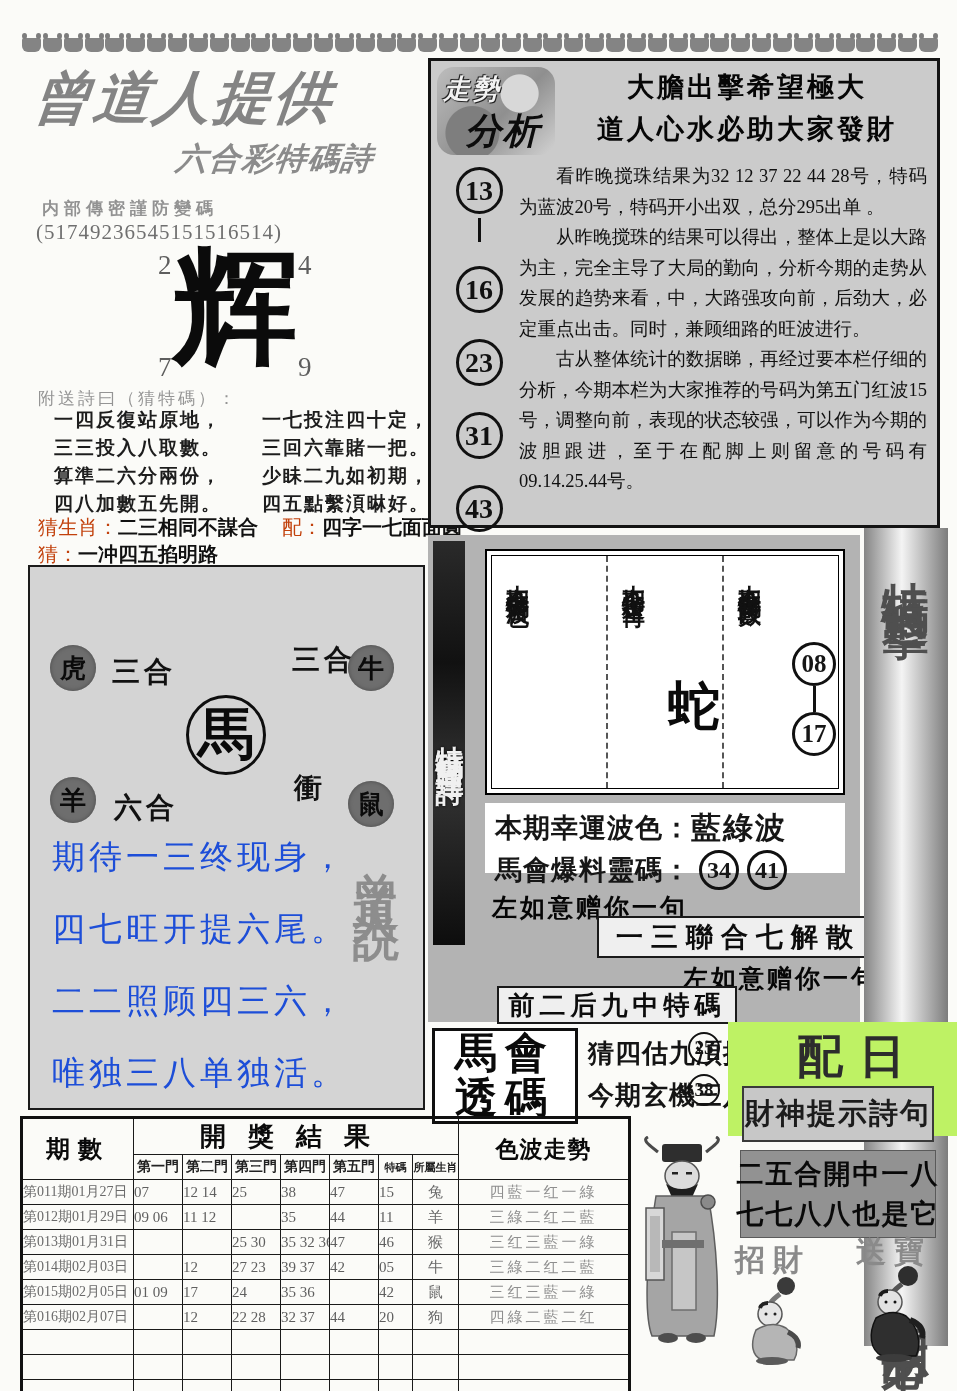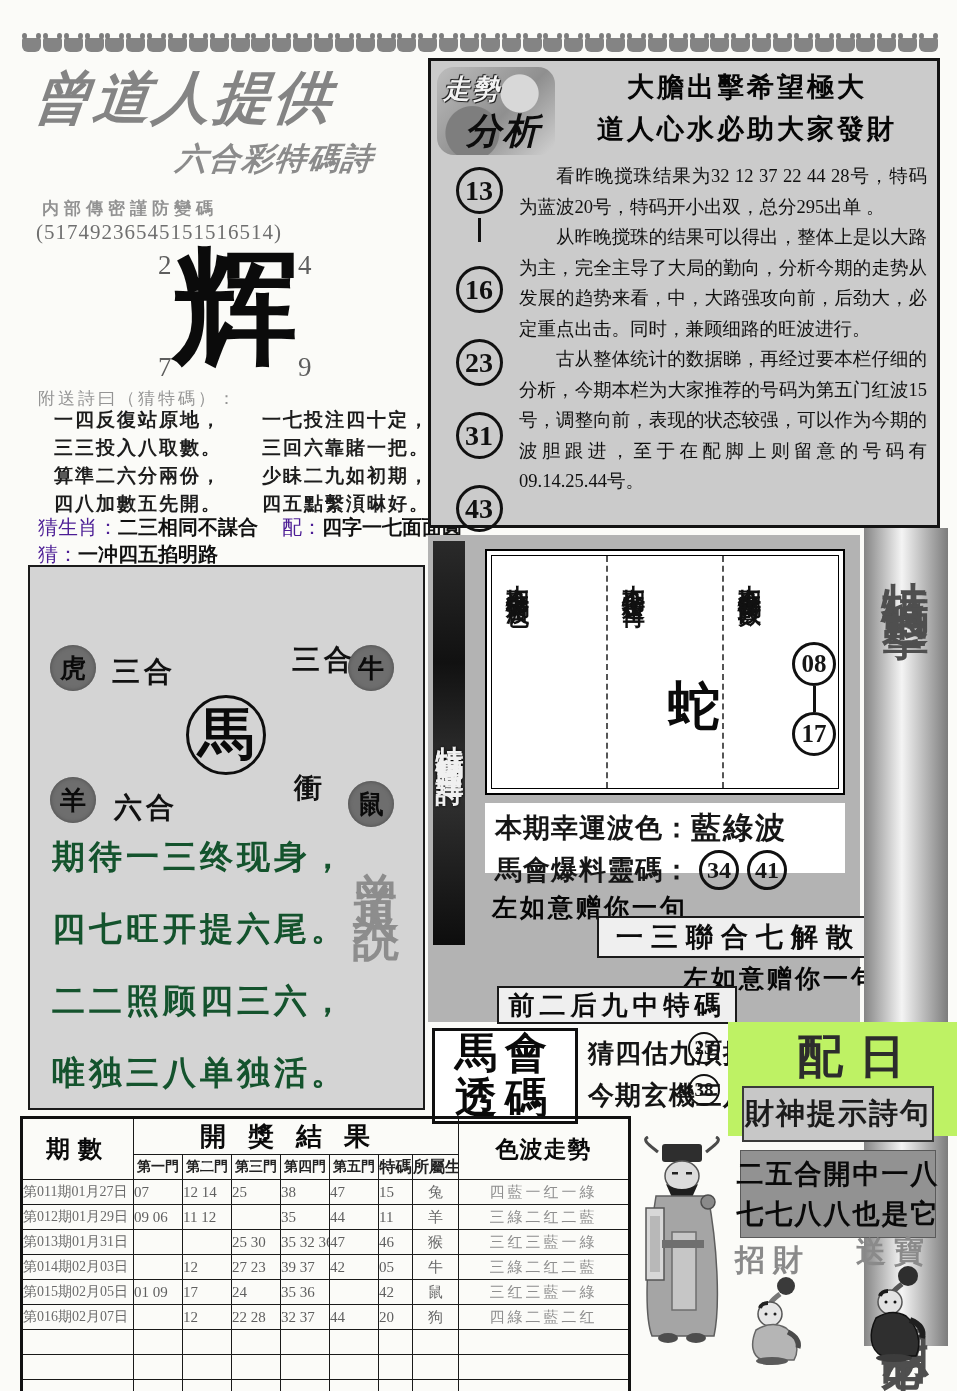--- a/index.html
+++ b/index.html
@@ -19,21 +19,21 @@
   .mast-sub{left:176px;top:138px;font-family:"Liberation Sans","DejaVu Sans",sans-serif;
     font-size:31px;font-weight:bold;font-style:italic;color:#8b8b8b;letter-spacing:2px;transform:skewX(-6deg);}
   .secret-label{left:42px;top:197px;font-size:17px;color:#929292;letter-spacing:5px;font-weight:bold;}
   .secret-code{left:36px;top:220px;font-size:21px;color:#6f6f6f;letter-spacing:1px;}
   .hui-num{font-size:27px;color:#5e5e5e;}
   .hui-char{left:148px;top:248px;width:176px;text-align:center;font-size:126px;font-weight:bold;color:#0b0b0b;line-height:120px;}
   .poem-intro{left:38px;top:387px;font-size:17px;color:#949494;letter-spacing:3px;}
   .mast-poem{font-size:19px;font-weight:600;color:#1d1d1d;line-height:28px;letter-spacing:2px;}
   .mast-poem div{white-space:nowrap;}
   .hint-line{font-size:20px;white-space:nowrap;}
-  .hint-label{color:#4c1d95;}
+  .hint-label{color:#c2410c;}
   .hint-value{color:#111;font-weight:bold;}
 
   
   .analysis-box{left:428px;top:58px;width:512px;height:470px;background:#cbcbcb;border:3px solid #141414;box-sizing:border-box;}
   .analysis-logo{position:absolute;left:6px;top:6px;width:118px;height:88px;
      background:radial-gradient(circle at 70% 30%,#d8d8d8 0 18%,transparent 19%),
                 radial-gradient(circle at 30% 75%,#7e7e7e 0 25%,transparent 26%),
                 linear-gradient(135deg,#bdbdbd,#8f8f8f 55%,#d2d2d2);border-radius:17px;}
   .logo-l1{position:absolute;left:6px;top:4px;font-size:27px;font-weight:bold;font-style:italic;color:#f2f2f2;
      text-shadow:0 0 2px #222,1px 1px 0 #222,-1px -1px 0 #222;letter-spacing:2px;}
@@ -48,21 +48,21 @@
   .para-col{flex:1;font-size:18.5px;line-height:30.5px;color:#101010;text-align:justify;}
   .para-col p{margin:0;text-indent:2em;}
 
   
   .zodiac-box{left:28px;top:565px;width:397px;height:545px;background:#d4d4d4;border:2px solid #1b1b1b;box-sizing:border-box;}
   .animal-circle{position:absolute;width:46px;height:46px;border-radius:50%;background:#6e6e6e;color:#0b0b0b;
      display:flex;align-items:center;justify-content:center;font-size:26px;font-weight:bold;box-shadow:inset 0 0 4px #4a4a4a;}
   .relation-label{position:absolute;font-size:28px;font-weight:bold;color:#111;letter-spacing:4px;}
   .center-circle{position:absolute;left:156px;top:128px;width:80px;height:80px;border:3px solid #0e0e0e;border-radius:50%;
      display:flex;align-items:center;justify-content:center;font-size:56px;font-weight:bold;color:#0a0a0a;box-sizing:border-box;}
-  .zodiac-poem{position:absolute;left:22px;top:268px;font-size:33px;font-weight:bold;letter-spacing:4px;color:#14532d;}
+  .zodiac-poem{position:absolute;left:22px;top:268px;font-size:33px;font-weight:normal;letter-spacing:4px;color:#1d4ed8;}
   .zodiac-poem div{margin-bottom:27px;white-space:nowrap;}
   .zodiac-sign{position:absolute;right:16px;top:268px;writing-mode:vertical-rl;text-orientation:upright;
      font-size:46px;font-weight:bold;color:#8d8d8d;letter-spacing:14px;}
 
   
   .mid-panel{left:428px;top:535px;width:432px;height:487px;background:#b3b3b3;}
   .poem-banner{position:absolute;left:5px;top:6px;width:32px;height:404px;
      background:linear-gradient(180deg,#2a2a2a,#111 30%,#333 60%,#0d0d0d);
      display:flex;align-items:center;justify-content:center;}
   .poem-banner span{writing-mode:vertical-rl;text-orientation:upright;color:#f0f0f0;font-size:28px;font-weight:bold;
@@ -118,21 +118,21 @@
 
   
   .results{left:20px;top:1116px;width:608px;}
   table.res{border-collapse:collapse;width:608px;table-layout:fixed;}
   table.res th,table.res td{border:1.5px solid #1a1a1a;padding:0;overflow:hidden;white-space:nowrap;}
   table.res{border:3px solid #111;}
   .th-issue{font-size:24px;font-weight:bold;letter-spacing:8px;color:#0a0a0a;}
   .th-group{font-size:26px;font-weight:bold;letter-spacing:22px;color:#0a0a0a;height:28px;}
   .th-wave{font-size:23px;font-weight:bold;letter-spacing:1px;color:#0a0a0a;}
   .th-sub{font-size:14px;font-weight:bold;color:#222;height:24px;}
-  .th-sub-small{font-size:16px;font-weight:bold;color:#222;}
+  .th-sub-small{font-size:11px;font-weight:bold;color:#222;}
   td.c-issue{font-size:14px;color:#6a6a6a;text-align:left;padding-left:3px;height:24px;}
   td.c-num{font-size:15px;color:#5f5f5f;text-align:left;padding-left:4px;}
   td.c-zod{font-size:15px;color:#6a6a6a;text-align:center;}
   td.c-wave{font-size:15px;color:#8e8e8e;text-align:center;letter-spacing:3px;}
 </style>
 </head>
 <body>
 
 <div class="page">
 

